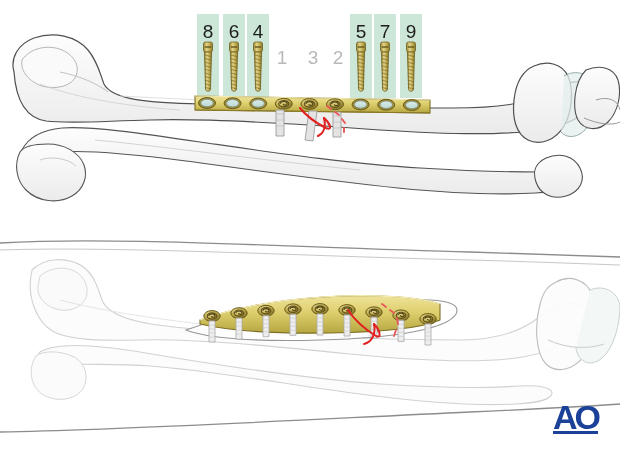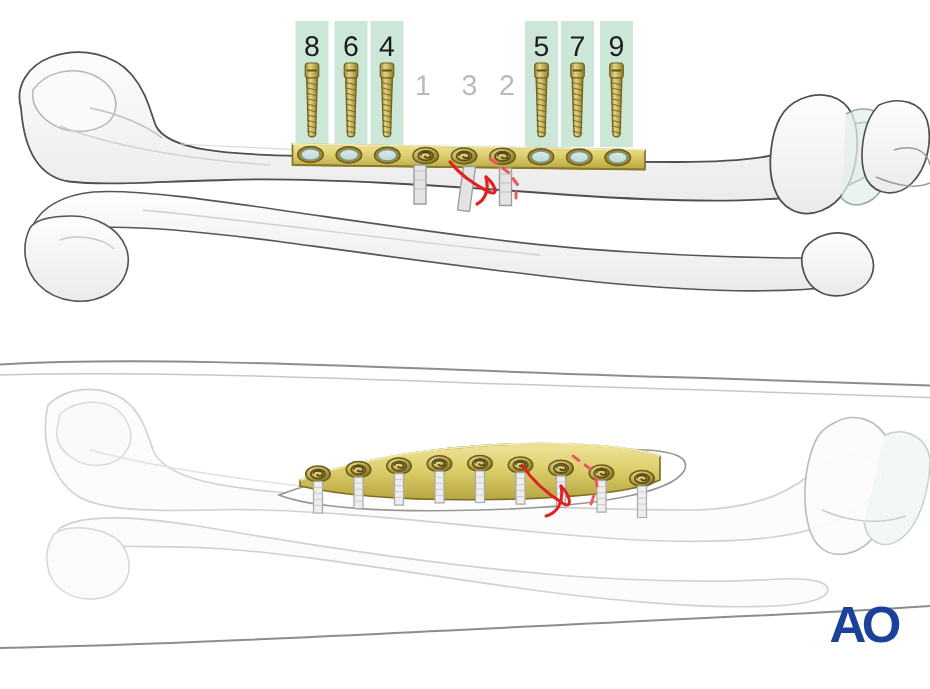--- a/index.html
+++ b/index.html
@@ -5,21 +5,21 @@
   html,body{margin:0;padding:0;background:#ffffff;}
   body{width:620px;height:459px;position:relative;overflow:hidden;
        font-family:"Liberation Sans",sans-serif;}
   .stage{position:absolute;inset:0;}
   svg.fig{position:absolute;left:0;top:0;width:620px;height:459px;}
   .hl-col{position:absolute;background:#c9e5d5;opacity:.95;}
   .num{position:absolute;font-size:19px;line-height:1;color:#1d1d1d;
        text-align:center;width:20px;font-family:"Liberation Sans",sans-serif;}
   .num.dim{color:#b9b9b9;}
   .ao{position:absolute;right:22px;bottom:22px;font-size:34px;font-weight:bold;
-      color:#1b4298;letter-spacing:-3px;font-family:"Liberation Sans",sans-serif;}
+      color:#1b4298;letter-spacing:-3px;font-family:"Liberation Sans",sans-serif;text-decoration:underline;}
 </style>
 </head>
 <body>
 
 <div class="stage">
 
   <div id="highlight-layer">
       <div class="hl-col" style="left: 197px; top: 14px; width: 22px; height: 84px; background: rgb(201, 229, 213);"></div>
       <div class="hl-col" style="left: 223px; top: 14px; width: 22px; height: 84px; background: rgb(201, 229, 213);"></div>
       <div class="hl-col" style="left: 247px; top: 14px; width: 22px; height: 84px; background: rgb(201, 229, 213);"></div>

